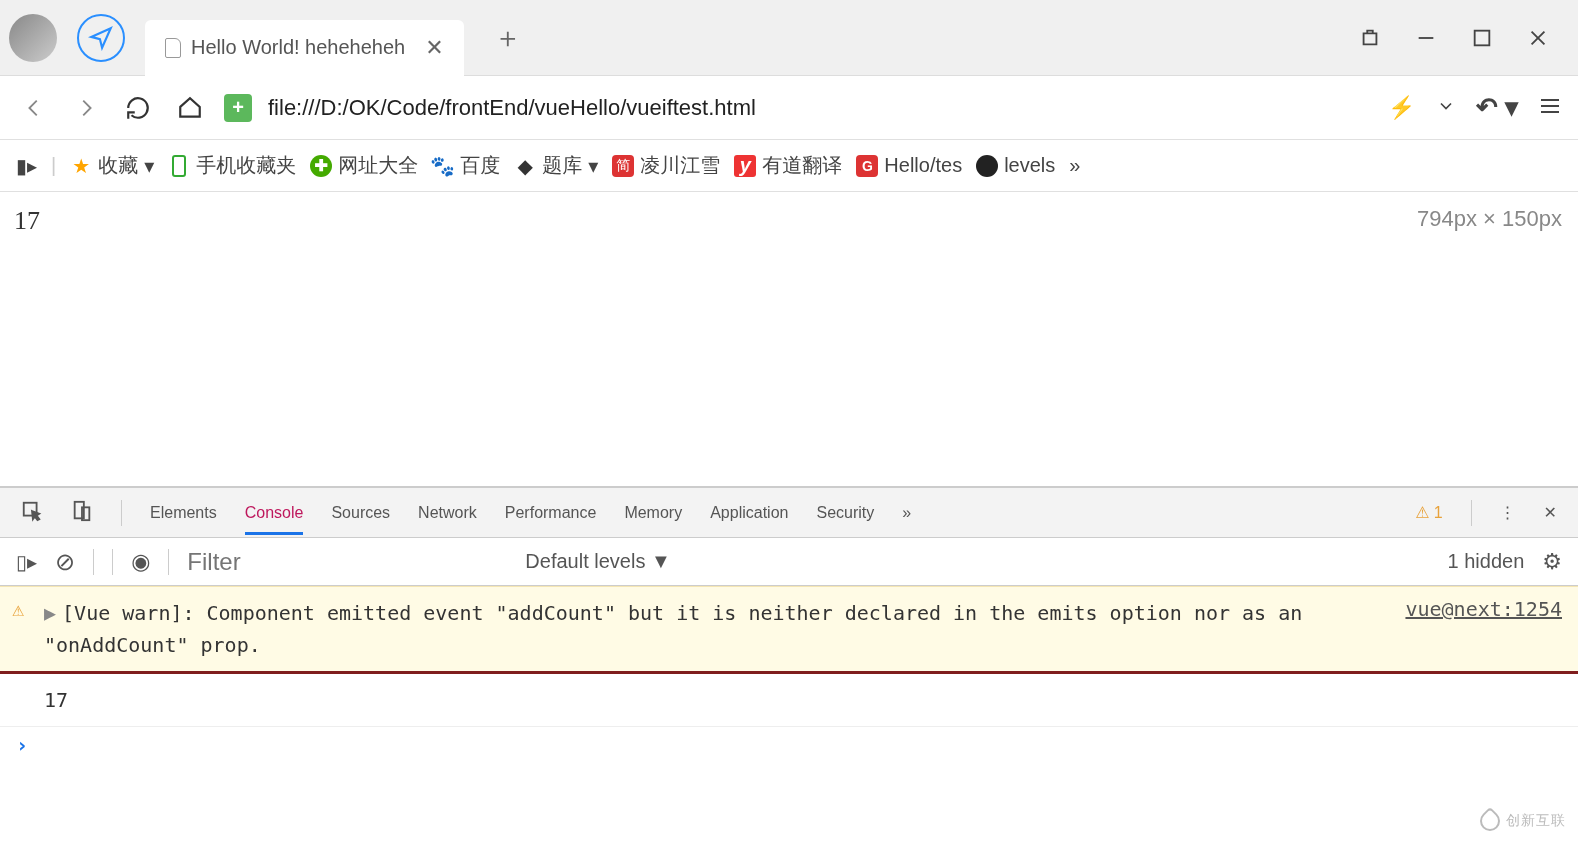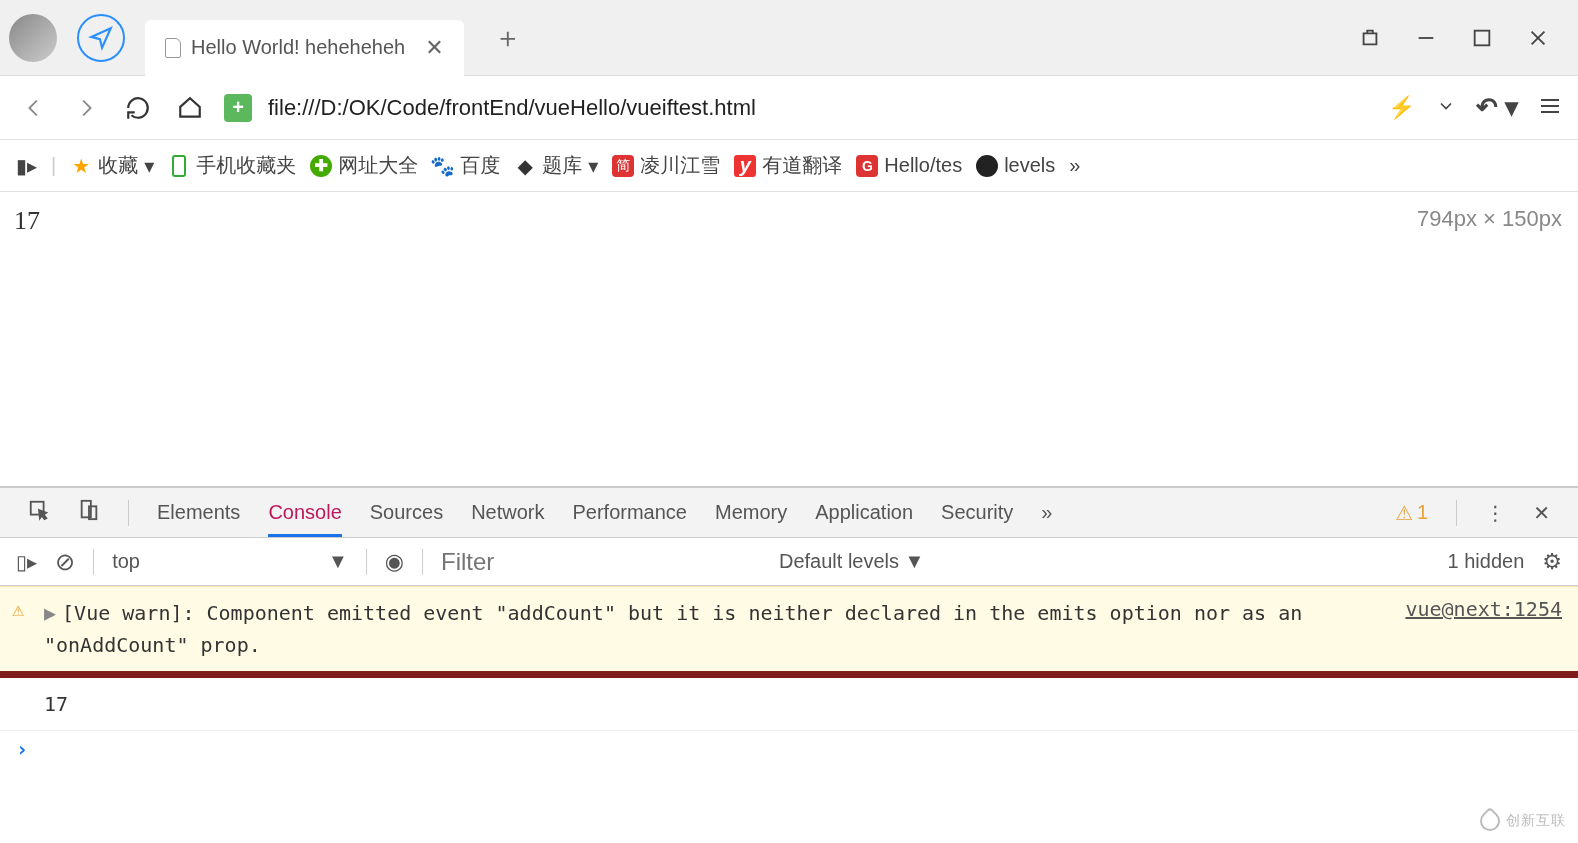--- a/index.html
+++ b/index.html
@@ -37,34 +37,34 @@
     .y-lbl { background: #e33; color: #fff; padding: 0 4px; border-radius: 3px; font-weight: bold; font-style: italic; }
     .g-badge { background: #d33; border-radius: 4px; color: #fff; font-size: 14px; font-weight: bold; }
     .gh { width: 22px; height: 22px; background: #222; border-radius: 50%; }
     
     
     .page { position: relative; height: 294px; padding: 14px; font-size: 26px; font-family: serif; }
     .size-label { position: absolute; right: 16px; top: 14px; font-size: 22px; color: #888; font-family: -apple-system, Arial, sans-serif; }
     
     
     .devtools { border-top: 2px solid #ccc; background: #fff; }
-    .dt-tabs { height: 50px; background: #f3f3f3; display: flex; align-items: center; gap: 28px; padding: 0 28px; border-bottom: 1px solid #ccc; font-size: 20px; color: #555; }
+    .dt-tabs { height: 50px; background: #f3f3f3; display: flex; align-items: center; gap: 28px; padding: 0 21px; border-bottom: 1px solid #ccc; font-size: 16px; color: #555; }
     .dt-tabs .active { color: #be185d; border-bottom: 3px solid #1a73e8; padding-bottom: 10px; margin-bottom: -13px; }
     .dt-tabs .spacer { flex: 1; }
     .warn-badge { color: #e8a23a; display: flex; align-items: center; gap: 4px; }
     .dt-toolbar { height: 48px; display: flex; align-items: center; gap: 18px; padding: 0 16px; border-bottom: 1px solid #ccc; font-size: 20px; color: #555; }
     .dt-select { display: flex; align-items: center; gap: 8px; }
     .filter-input { flex: 1; max-width: 320px; border: none; background: transparent; font-size: 24px; color: #a21caf; }
     .sep { width: 1px; height: 26px; background: #ccc; }
     
     .console { font-family: "Consolas", monospace; font-size: 20px; }
     .log { padding: 10px 16px 10px 44px; border-bottom: 1px solid #eee; position: relative; display: flex; }
     .log .msg { flex: 1; white-space: pre-wrap; line-height: 1.6; }
     .log .src { color: #555; text-decoration: underline; white-space: nowrap; margin-left: 20px; }
-    .log.warn { background: #fffbe5; border-top: 1px solid #f5e6b3; border-bottom: 7px solid #7f1d1d; }
+    .log.warn { background: #fffbe5; border-top: 1px solid #f5e6b3; border-bottom: 3px solid #7f1d1d; }
     .log.warn::before { content: "⚠"; position: absolute; left: 12px; color: #e8a23a; }
     .log.warn .tri { color: #888; margin-right: 6px; }
     .prompt { color: #1a73e8; padding: 6px 16px; font-weight: bold; }
     
     .watermark { position: fixed; right: 12px; bottom: 12px; font-size: 14px; color: #bbb; letter-spacing: 1px; display: flex; align-items: center; gap: 6px; }
     .watermark .wm-ic { width: 20px; height: 20px; border: 2px solid #bbb; border-radius: 4px 50% 50% 50%; transform: rotate(45deg); }
   </style>
 </head>
 <body>
 
@@ -205,24 +205,20 @@
     <span class="warn-badge">⚠ <span>1</span></span>
     <span class="sep"></span>
     <span>⋮</span>
     <span>✕</span>
   </div>
 
   <div class="dt-toolbar">
     <span>▯▸</span>
     <span style="font-size:24px;">⊘</span>
     <span class="sep"></span>
-    <span class="dt-select">
-        <span>top</span>
-        <span style="margin-left:180px;">▼</span>
-      </span>
     <span class="sep"></span>
     <span style="font-size:22px;">◉</span>
     <span class="sep"></span>
     <input class="filter-input" placeholder="Filter" style="">
     <span>Default levels ▼</span>
     <span class="spacer" style="flex:1"></span>
     <span>1 hidden</span>
     <span style="font-size:22px;">⚙</span>
   </div>
 

